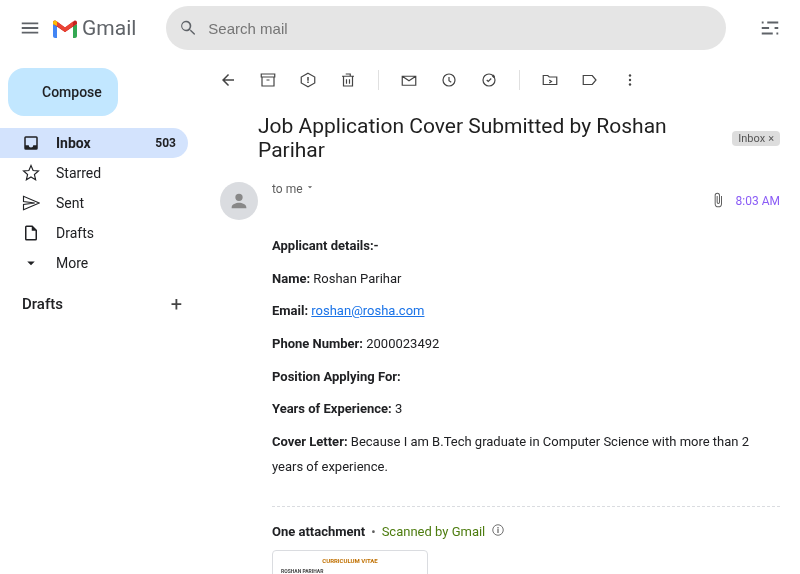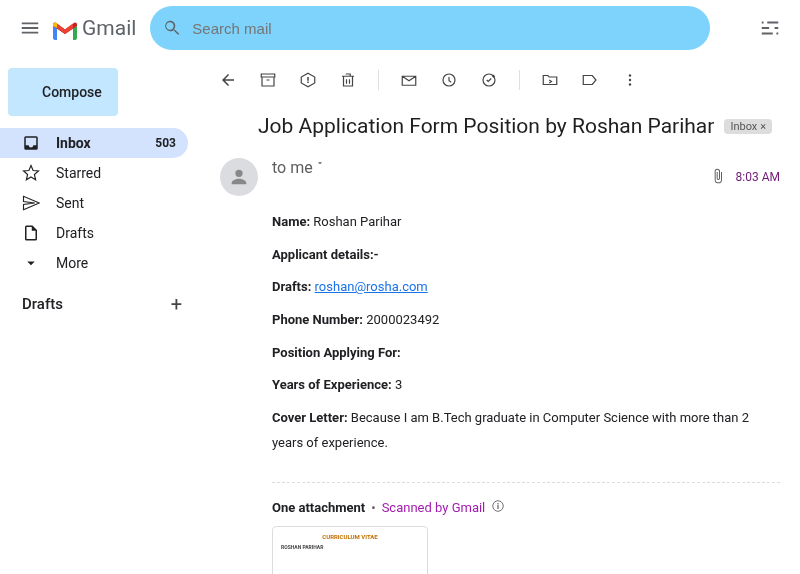--- a/index.html
+++ b/index.html
@@ -1,29 +1,29 @@
 <!DOCTYPE html>
 <html><head>
 <meta charset="utf-8">
 <style>
 * { box-sizing: border-box; margin: 0; padding: 0; }
 body { font-family: 'Google Sans', Roboto, Arial, sans-serif; font-size: 14px; color: #202124; background: #fff; width: 800px; height: 574px; overflow: hidden; }
 .header { display: flex; align-items: center; height: 56px; padding: 0 10px; }
 .menu-btn { width: 40px; height: 40px; display: flex; align-items: center; justify-content: center; border-radius: 50%; cursor: pointer; }
 .menu-btn svg { width: 22px; height: 22px; fill: #5f6368; }
-.logo { display: flex; align-items: flex-end; margin-left: 2px; margin-right: 14px; }
+.logo { display: flex; align-items: center; margin-left: 2px; margin-right: 30px; }
 .logo-text { font-size: 21px; color: #5f6368; margin-left: 4px; font-weight: 400; }
-.search { flex: 1; background: #7dd3fc; border-radius: 24px; height: 44px; display: flex; align-items: center; padding: 0 12px; max-width: 560px; }
+.search { flex: 1; background: #e5e5e5; border-radius: 24px; height: 44px; display: flex; align-items: center; padding: 0 12px; max-width: 560px; }
 .search svg { width: 20px; height: 20px; fill: #5f6368; }
 .search-input { border: none; background: transparent; outline: none; font-size: 15px; margin-left: 10px; flex: 1; color: #5f6368; }
 .settings-btn { width: 40px; height: 40px; display: flex; align-items: center; justify-content: center; margin-left: auto; cursor: pointer; }
 .settings-btn svg { width: 22px; height: 22px; fill: #5f6368; }
 .body-wrap { display: flex; height: calc(574px - 56px); }
 .sidebar { width: 200px; padding: 6px 0; }
-.compose { display: flex; align-items: center; background: #c2e7ff; border-radius: 4px; height: 48px; padding: 0 20px; margin: 6px 8px 12px 8px; cursor: pointer; width: 110px; }
+.compose { display: flex; align-items: center; background: #c2e7ff; border-radius: 16px; height: 48px; padding: 0 20px; margin: 6px 8px 12px 8px; cursor: pointer; width: 110px; }
 .compose svg { width: 20px; height: 20px; }
 .compose-label { margin-left: 14px; font-size: 14px; font-weight: 500; }
 .nav-item { display: flex; align-items: center; height: 30px; padding: 0 12px 0 22px; border-radius: 0 16px 16px 0; cursor: pointer; margin-right: 12px; }
 .nav-item.active { background: #d3e3fd; font-weight: 700; }
 .nav-item svg { width: 18px; height: 18px; fill: #202124; flex-shrink: 0; }
 .nav-label { margin-left: 16px; font-size: 14px; flex: 1; }
 .nav-count { font-size: 12px; font-weight: 700; }
 .labels-row { display: flex; align-items: center; justify-content: space-between; padding: 14px 18px 0 22px; }
 .labels-title { font-size: 15px; font-weight: 500; }
 .labels-add { font-size: 20px; color: #444; cursor: pointer; }
@@ -36,32 +36,32 @@
 .subject { font-size: 21px; font-weight: 400; color: #1f1f1f; }
 .label-chip { background: #ddd; color: #555; font-size: 11px; padding: 1px 6px; border-radius: 4px; margin-left: 10px; display: flex; align-items: center; gap: 3px; }
 .label-chip-x { font-size: 11px; cursor: pointer; }
 .msg-head { display: flex; padding: 10px 20px 4px 20px; }
 .avatar { width: 38px; height: 38px; border-radius: 50%; background: #dadce0; display: flex; align-items: center; justify-content: center; margin-right: 14px; }
 .avatar svg { width: 22px; height: 22px; fill: #888; }
 .from-col { flex: 1; }
 .from-line { font-size: 13px; }
 .from-name { font-weight: 700; color: #1f1f1f; }
 .from-email { color: #5e5e5e; font-size: 12px; }
-.to-line { font-size: 16px; color: #5e5e5e; display: flex; align-items: flex-start; gap: 2px; }
-.meta-col { display: flex; align-items: center; gap: 10px; font-size: 12px; color: #701a75; }
+.to-line { font-size: 12px; color: #5e5e5e; display: flex; align-items: flex-start; gap: 2px; }
+.meta-col { display: flex; align-items: center; gap: 10px; font-size: 12px; color: #8b5cf6; }
 .attach-ic svg { width: 16px; height: 16px; fill: #5e5e5e; }
 .msg-body { padding: 10px 20px 8px 72px; font-size: 13px; line-height: 1.9; }
 .msg-body p { margin-bottom: 8px; }
 .fld { font-weight: 700; }
 .fld-v { font-weight: 400; }
 a.email-link { color: #1a73e8; text-decoration: underline; }
 .att-divider { border-top: 1px dashed #dadce0; margin: 10px 20px 10px 72px; }
 .att-head { display: flex; align-items: center; gap: 6px; padding: 6px 20px 10px 72px; font-size: 13px; }
 .att-title { font-weight: 700; }
-.att-scan { color: #a21caf; }
+.att-scan { color: #4d7c0f; }
 .info-ic svg { width: 14px; height: 14px; fill: #5e5e5e; }
 .att-card { width: 156px; height: 110px; border: 1px solid #dadce0; border-radius: 4px; margin-left: 72px; position: relative; overflow: hidden; background: #fff; }
 .att-preview { height: 82px; padding: 6px 8px; font-size: 5px; line-height: 1.3; color: #444; }
 .att-preview .cv-title { text-align: center; font-size: 6px; color: #c07000; font-weight: 700; }
 </style>
 </head>
 <body>
 
 <div class="header">
   <div class="menu-btn">
@@ -199,21 +199,21 @@
       <div class="tb-icon">
           <svg viewBox="0 0 24 24">
             <circle cx="12" cy="6" r="1.6"></circle>
             <circle cx="12" cy="12" r="1.6"></circle>
             <circle cx="12" cy="18" r="1.6"></circle>
           </svg>
         </div>
     </div>
 
     <div class="subject-row">
-      <span class="subject">Job Application Form Position by Roshan Parihar</span>
+      <span class="subject">Job Application Cover Submitted by Roshan Parihar</span>
       <span class="label-chip">
         <span>Inbox</span>
         <span class="label-chip-x">×</span>
       </span>
     </div>
 
     <div class="msg-head">
       <div class="avatar">
         <svg viewBox="0 0 24 24">
             <path d="M12 12a4 4 0 100-8 4 4 0 000 8zm0 2c-3.33 0-8 1.67-8 5v1h16v-1c0-3.33-4.67-5-8-5z"></path>
@@ -229,23 +229,23 @@
       </div>
       <div class="meta-col">
         <span class="attach-ic"><svg viewBox="0 0 24 24">
               <path d="M16.5 6v11.5a4 4 0 01-8 0V5a2.5 2.5 0 015 0v10.5a1 1 0 01-2 0V6H10v9.5a2.5 2.5 0 005 0V5a4 4 0 00-8 0v12.5a5.5 5.5 0 0011 0V6h-1.5z"></path>
             </svg></span>
         <span>8:03 AM</span>
       </div>
     </div>
 
     <div class="msg-body">
+      <p><span class="fld">Applicant details:-</span></p>
       <p><span class="fld">Name:</span><span class="fld-v"> Roshan Parihar</span></p>
-      <p><span class="fld">Applicant details:-</span></p>
-      <p><span class="fld">Drafts:</span> <a href="#" class="email-link">roshan@rosha.com</a></p>
+      <p><span class="fld">Email:</span> <a href="#" class="email-link">roshan@rosha.com</a></p>
       <p><span class="fld">Phone Number:</span><span class="fld-v"> 2000023492</span></p>
       <p><span class="fld">Position Applying For:</span><span class="fld-v"></span></p>
       <p><span class="fld">Years of Experience:</span><span class="fld-v"> 3</span></p>
       <p><span class="fld">Cover Letter:</span><span class="fld-v"> Because I am B.Tech graduate in Computer Science with more than 2 years of experience.</span></p>
     </div>
 
     <div class="att-divider"></div>
     <div class="att-head">
       <span class="att-title">One attachment</span>
       <span style="color:#5e5e5e">•</span>

